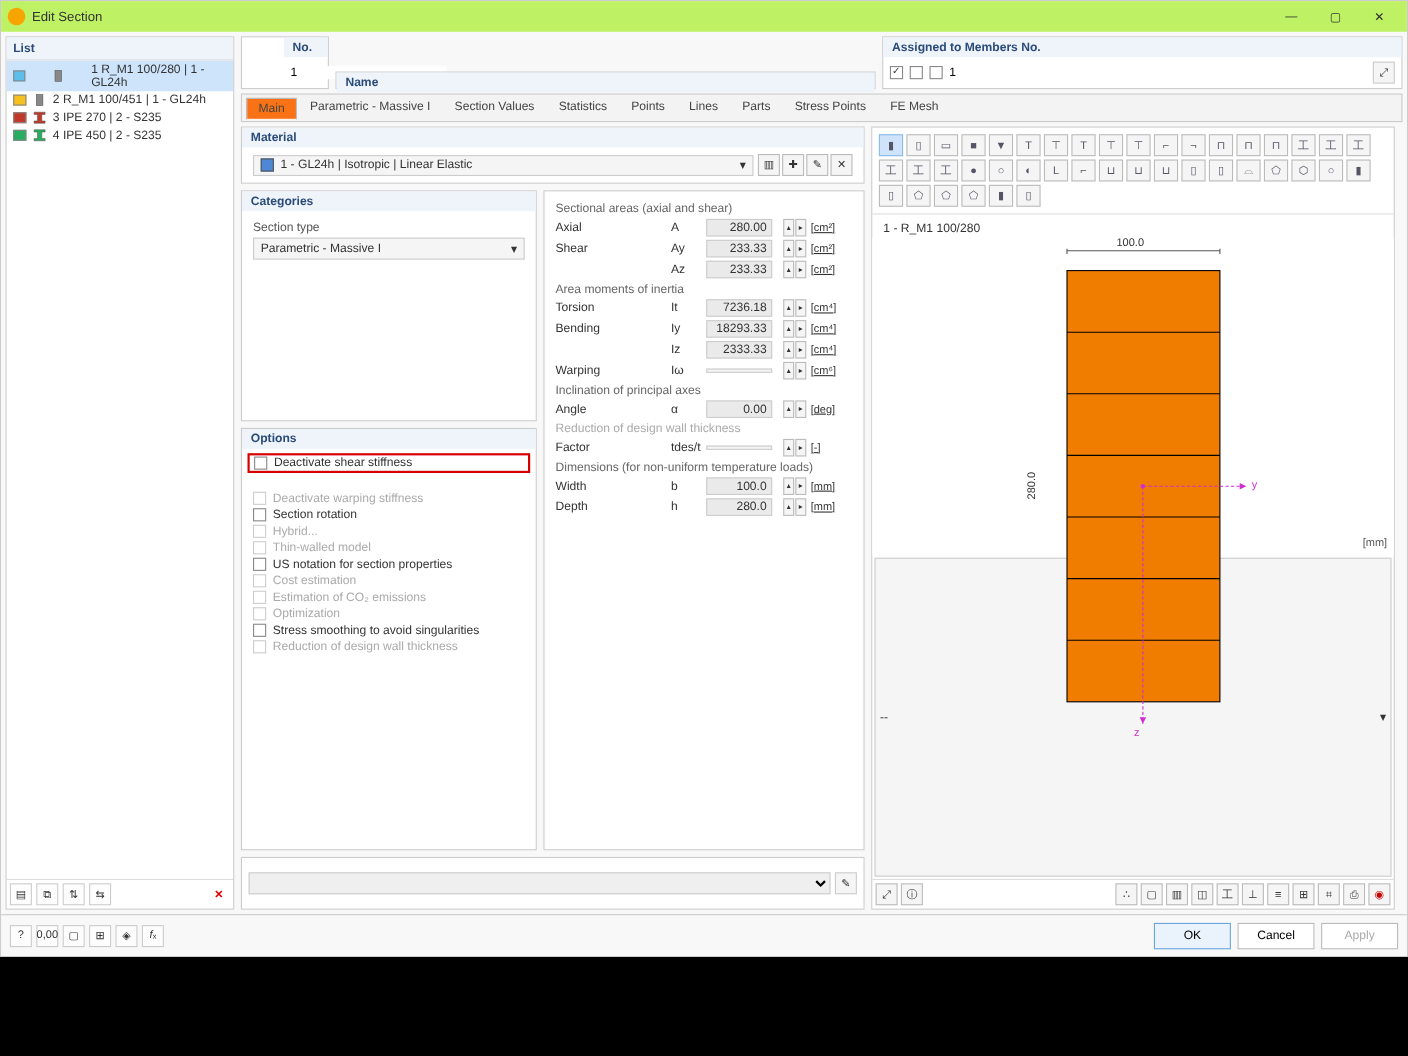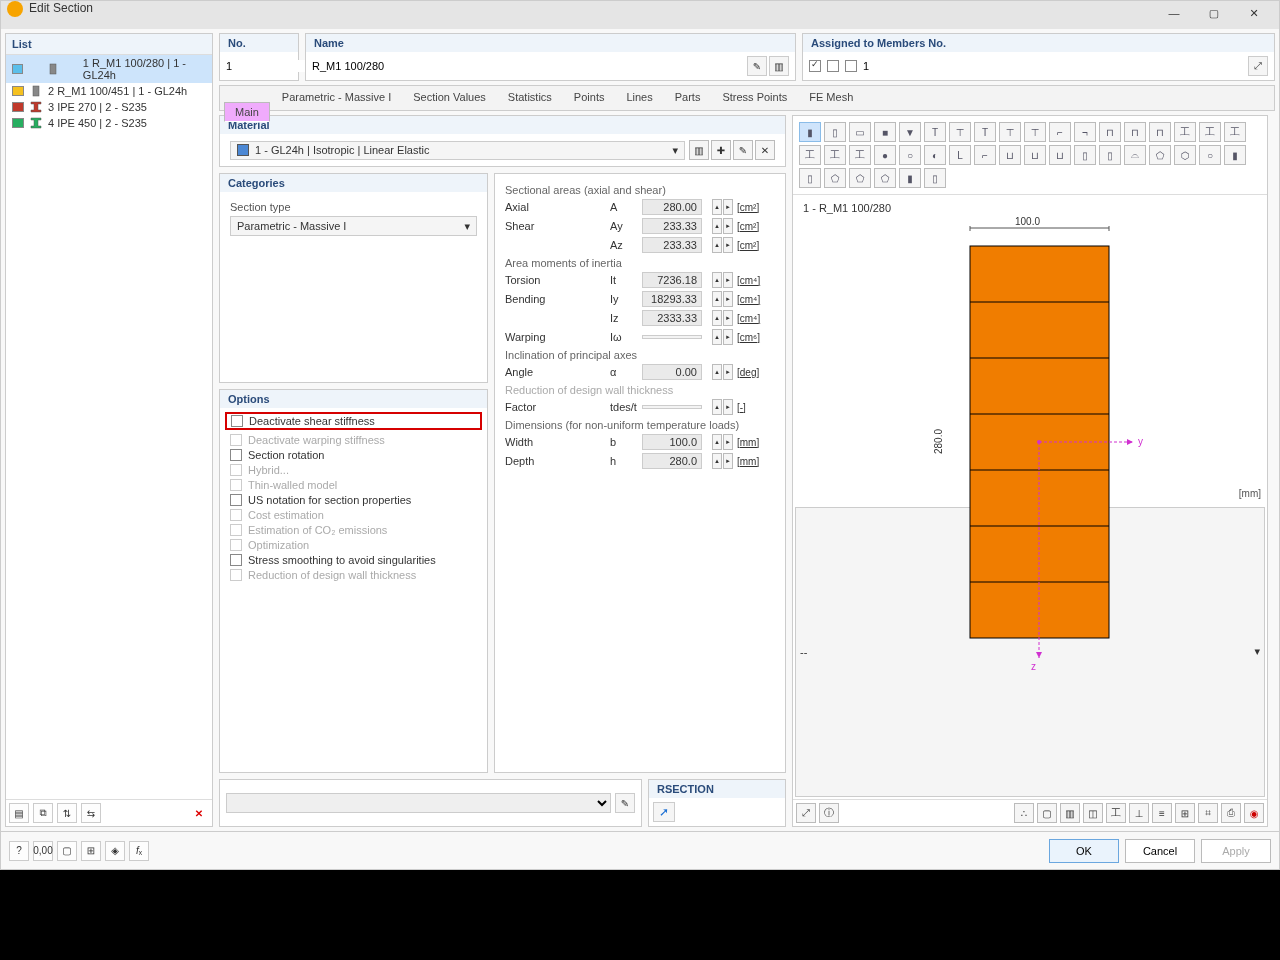--- a/index.html
+++ b/index.html
@@ -1,18 +1,18 @@
 <!DOCTYPE html>
 <html><head>
 <meta charset="utf-8">
 <style>
 * { box-sizing: border-box; margin: 0; padding: 0; font-family: "Segoe UI", Arial, sans-serif; }
 body { background: #000; width: 1280px; height: 960px; overflow: hidden; font-size: 11px; color: #333; }
 .window { background: #f8f8f8; width: 100%; height: 870px; border: 1px solid #ccc; display: flex; flex-direction: column; }
-.titlebar { height: 28px; background: #e5e5e5; display: flex; align-items: flex-start; padding: 0 6px; }
+.titlebar { height: 28px; background: #bef264; display: flex; align-items: center; padding: 0 6px; }
 .titlebar .app-icon { width: 16px; height: 16px; background: #f7a400; border-radius: 50%; margin-right: 6px; }
 .titlebar .title { flex: 1; font-size: 12px; }
 .titlebar .win-btns { display: flex; gap: 2px; }
 .win-btn { width: 38px; height: 24px; display: flex; align-items: center; justify-content: center; }
 .content { flex: 1; display: flex; background: #f8f8f8; gap: 6px; padding: 4px; }
 .sidebar { width: 208px; background: #fff; border: 1px solid #ccc; display: flex; flex-direction: column; }
 .sidebar-head { background: #eef4fa; padding: 4px 6px; color: #2a4b7a; font-weight: 600; border-bottom: 1px solid #ddd; }
 .sidebar-items { flex: 1; overflow: auto; }
 .s-item { display: flex; align-items: center; padding: 2px 6px; gap: 6px; }
 .s-item.sel { background: #cde4fb; gap: 24px; }
@@ -20,33 +20,33 @@
 .s-icon { width: 12px; height: 12px; display: inline-block; }
 .sidebar-footer { border-top: 1px solid #ddd; padding: 3px; display: flex; gap: 4px; align-items: center; }
 .icon-btn { width: 20px; height: 20px; border: 1px solid #ccc; background: #fdfdfd; display: flex; align-items: center; justify-content: center; font-size: 10px; }
 .icon-btn.red { color: #d00; font-weight: bold; border: none; background: none; }
 
 .main { flex: 1; display: flex; flex-direction: column; gap: 4px; }
 .top-row { display: flex; gap: 6px; height: 48px; }
 .field-box { background: #fff; border: 1px solid #ccc; display: flex; flex-direction: column; }
 .fb-head { background: #eef4fa; padding: 3px 8px; color: #2a4b7a; font-weight: 600; font-size: 11px; }
 .fb-body { flex: 1; display: flex; align-items: center; padding: 2px 6px; }
-.no-box { width: 80px; }
-.name-box { flex: 1; }
+.no-box { width: 80px; padding-left: 38px; }
+.name-box { flex: 1; margin-top: 32px; }
 .assigned-box { width: 473px; }
 .name-input { flex:1; border:none; outline:none; font-size:11px; }
 .name-btns { display:flex; gap:2px; margin-left:auto; }
 .mini-btn { width:20px; height:20px; border:1px solid #ccc; background:#f5f5f5; display:flex; align-items:center; justify-content:center; font-size:10px;}
 .checkbox-mini { width:12px;height:12px;border:1px solid #888;margin-right:4px;}
 .assigned-body { display:flex;align-items:center;gap:2px;flex:1;}
 .assigned-body input { flex:1;border:none;outline:none;font-size:11px;background:transparent;}
 
 .tabs-row { background:#f3f3f3; border:1px solid #ccc; padding:2px 4px; display:flex; gap:2px; }
 .tab { padding:3px 10px; background:#f3f3f3; cursor:pointer; font-size:11px; color:#444; }
-.tab.active { background:#f0abfc; border:1px solid #bbb; border-bottom:1px solid #fff; position:relative; top:14px; }
+.tab.active { background:#f97316; border:1px solid #bbb; border-bottom:1px solid #fff; position:relative; top:1px; }
 
 .mid-row { display:flex; gap:6px; flex:1; }
 .prop-col { display:flex; flex-direction:column; gap:6px; width:567px; }
 .panel { background:#fff; border:1px solid #ccc; }
 .panel-head { background:#eef4fa; padding:3px 8px; color:#2a4b7a; font-weight:600; font-size:11px; }
 .panel-body { padding:6px 10px; }
 .split-panels { display:flex; gap:6px; flex:1; min-height:0; }
 .left-panels { width:278px; display:flex; flex-direction:column; gap:6px; }
 .right-panels { flex:1; display:flex; flex-direction:column; }
 
@@ -58,21 +58,21 @@
 .mat-btn{width:20px;height:20px;border:1px solid #bbb;background:#f5f5f5;display:flex;align-items:center;justify-content:center;font-size:10px;}
 
 .sub-label { color:#555; font-size:11px; margin-bottom:3px; margin-top:3px; }
 .sub-select { width:100%; background:#f5f5f5; border:1px solid #ccc; padding:2px 6px; display:flex; justify-content:space-between; align-items:center; height:20px; }
 
 .options-list { display:flex; flex-direction:column; gap:3px; }
 .opt-row { display:flex; align-items:center; gap:6px; }
 .opt-row.disabled { color:#aaa; }
 .opt-cb { width:12px;height:12px;border:1px solid #888;background:#fff; }
 .opt-row.disabled .opt-cb { border-color:#ccc; }
-.highlight-box { border:2px solid #d60000; padding:1px 4px; margin:-2px -5px 1px -5px;text-align:center; }
+.highlight-box { border:2px solid #d60000; padding:1px 4px; margin:-2px -5px 14px -5px;text-align:center; }
 
 .group-hdr { color:#666; font-size:11px; margin:4px 0 3px 0; }
 .group-hdr.muted { color:#aaa; }
 .prop-row { display:flex; align-items:center; margin-bottom:3px; font-size:11px; }
 .prop-row .pn { width:105px; }
 .prop-row .sym { width:32px; text-align:left; }
 .prop-row .val { width:60px; background:#eaeaea; border:1px solid #ccc; text-align:right; padding:1px 4px; margin-right:10px; }
 .prop-row.dis .val { background:#f3f3f3; color:#ccc; }
 .prop-row .spin { display:flex; gap:1px; margin-right:4px;}
 .spin-btn { width:10px;height:16px;border:1px solid #bbb;background:#f5f5f5;font-size:7px;display:flex;align-items:center;justify-content:center;}
@@ -420,26 +420,20 @@
                   </div>
               </div>
             </div>
           </div>
 
           <div class="bottom-row">
             <div class="field-box comment-box">
               <div class="fb-body comment-body">
                 <select><option></option></select>
                 <div class="mini-btn">✎</div>
-              </div>
-            </div>
-            <div class="field-box rsection-box">
-              <div class="fb-head">RSECTION</div>
-              <div class="fb-body rsection-body">
-                <div class="arrow-btn">➚</div>
               </div>
             </div>
           </div>
         </div>
 
         <div class="preview-col">
           <div class="shape-library" id="shape-lib">
               <div class="shape-btn sel">▮</div>
               <div class="shape-btn">▯</div>
               <div class="shape-btn">▭</div>

